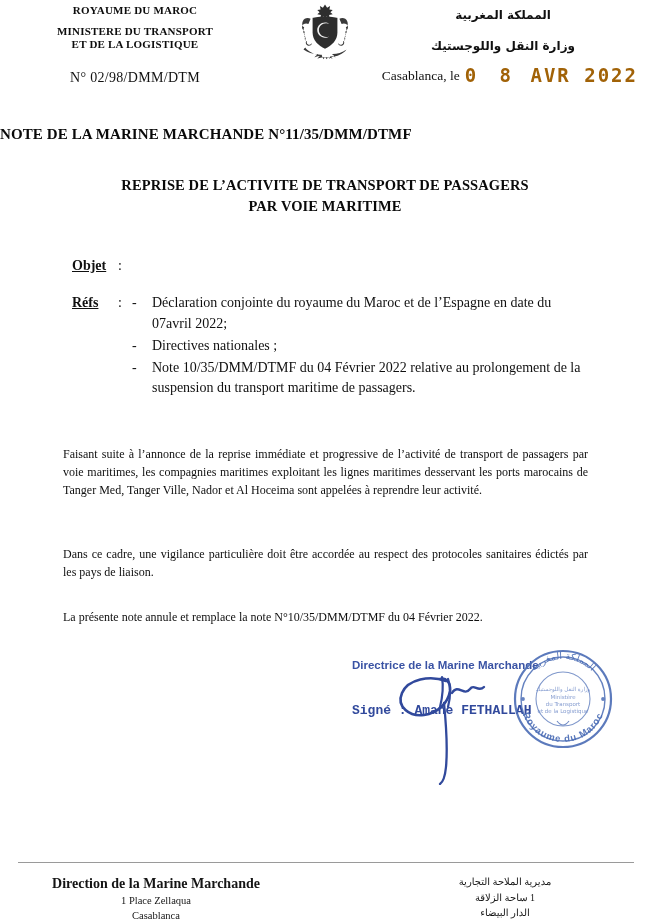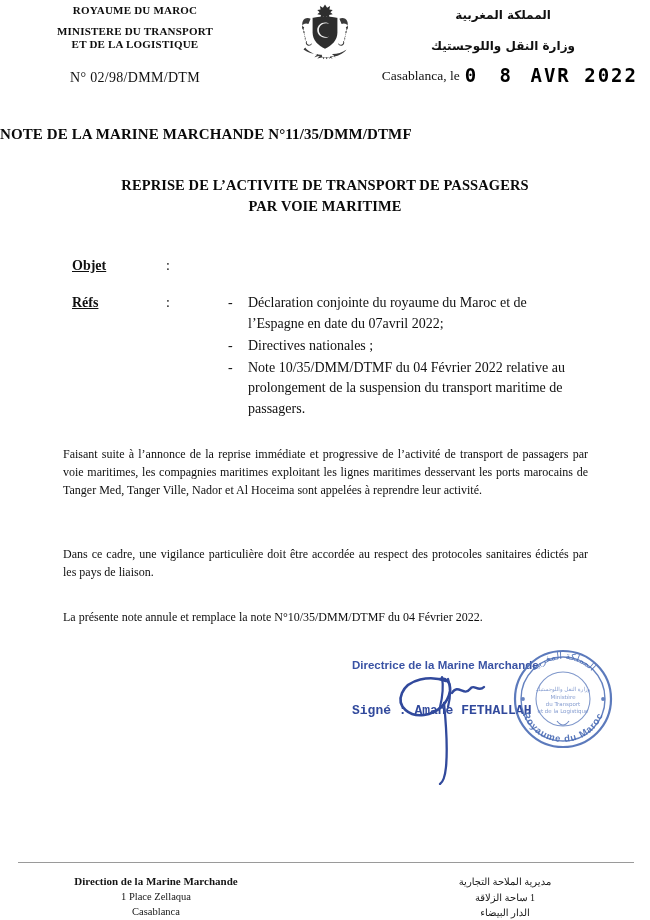--- a/index.html
+++ b/index.html
@@ -83,21 +83,21 @@
     direction: ltr;
     text-align: right;
     white-space: nowrap;
     font-size: 13.5px;
     color: #111;
   }
   .date-stamp {
     font-family: "DejaVu Sans Mono", "Liberation Mono", monospace;
     font-size: 19px;
     font-weight: bold;
-    color: #000000;
+    color: #a16207;
     letter-spacing: 2px;
     margin-left: 5px;
     vertical-align: -2px;
   }
   .date-stamp .sp { letter-spacing: 6px; }
 
   
   .title-main {
     position: absolute;
     top: 126px;
@@ -127,21 +127,20 @@
     position: absolute;
     top: 256px;
     left: 72px;
     width: 512px;
     font-size: 14px;
     line-height: 1.45;
   }
   .meta-row {
     display: flex;
     align-items: flex-start;
-    gap: 48px;
   }
   .meta-label {
     flex: 0 0 auto;
     font-weight: bold;
     text-decoration: underline;
     white-space: nowrap;
   }
   .meta-label.w-objet { width: 46px; }
   .meta-label.w-refs  { width: 46px; }
   .meta-colon {
@@ -246,21 +245,21 @@
   .foot-left {
     position: absolute;
     left: 26px;
     top: 4px;
     width: 260px;
     text-align: center;
     font-size: 10.5px;
     line-height: 1.42;
     color: #151515;
   }
-  .foot-left .b { font-weight: bold; font-size: 11px; text-align: center; }
+  .foot-left .b { font-weight: bold; font-size: 14px; text-align: center; }
   .foot-right {
     position: absolute;
     right: 30px;
     top: 4px;
     width: 230px;
     text-align: center;
     direction: rtl;
     font-family: Liberation Serif, serif;
     font-size: 10px;
     line-height: 1.55;

